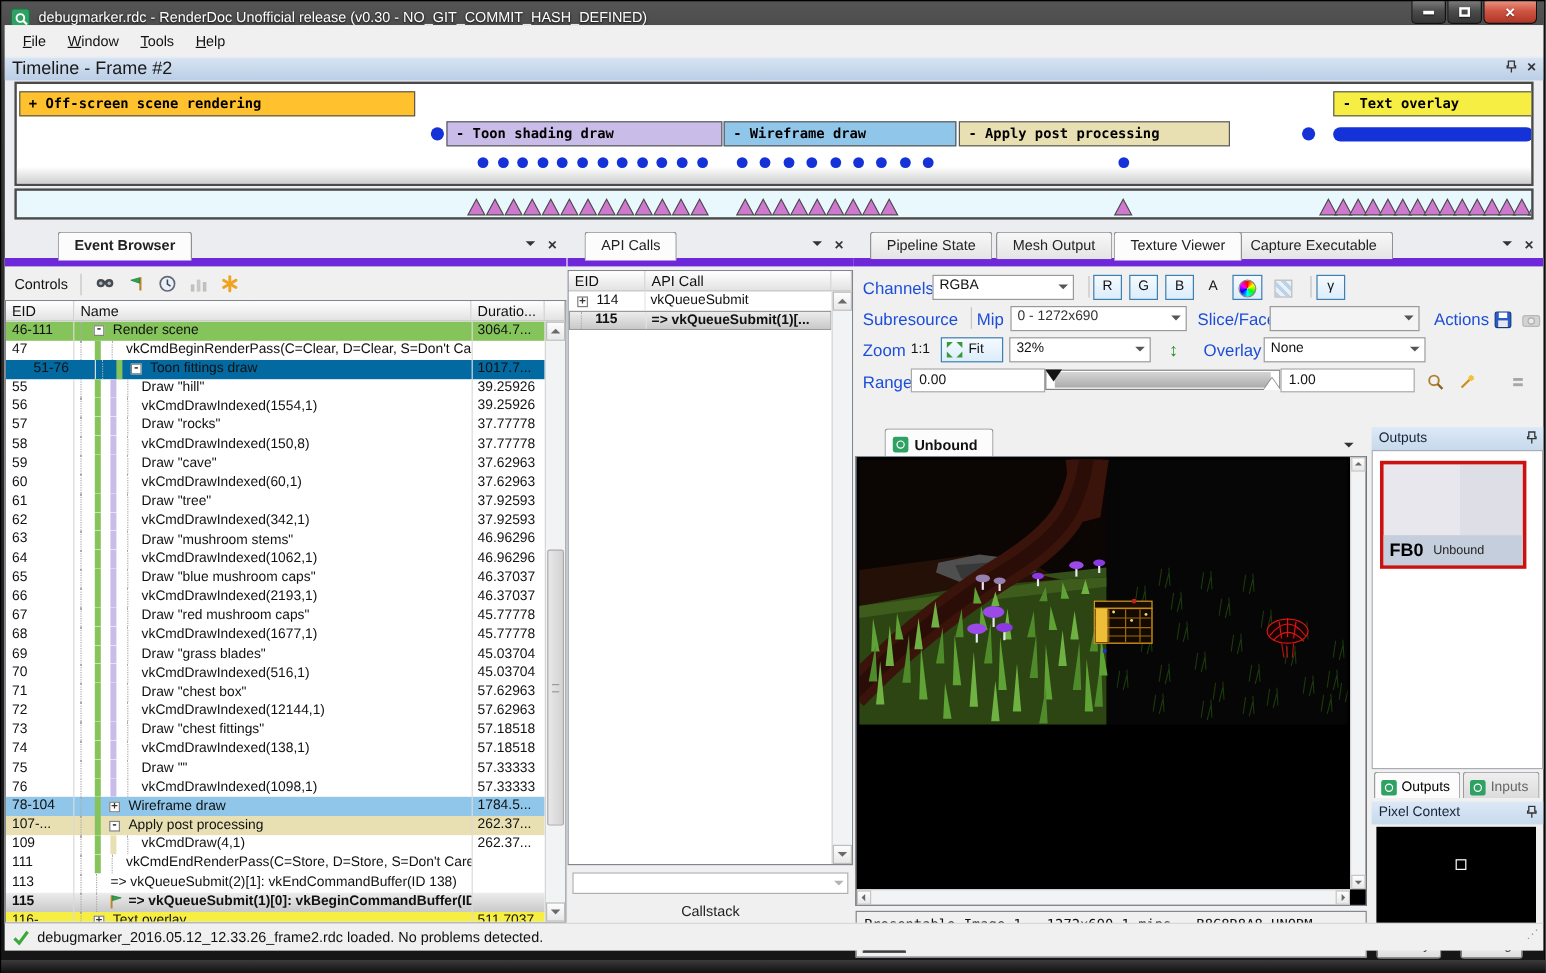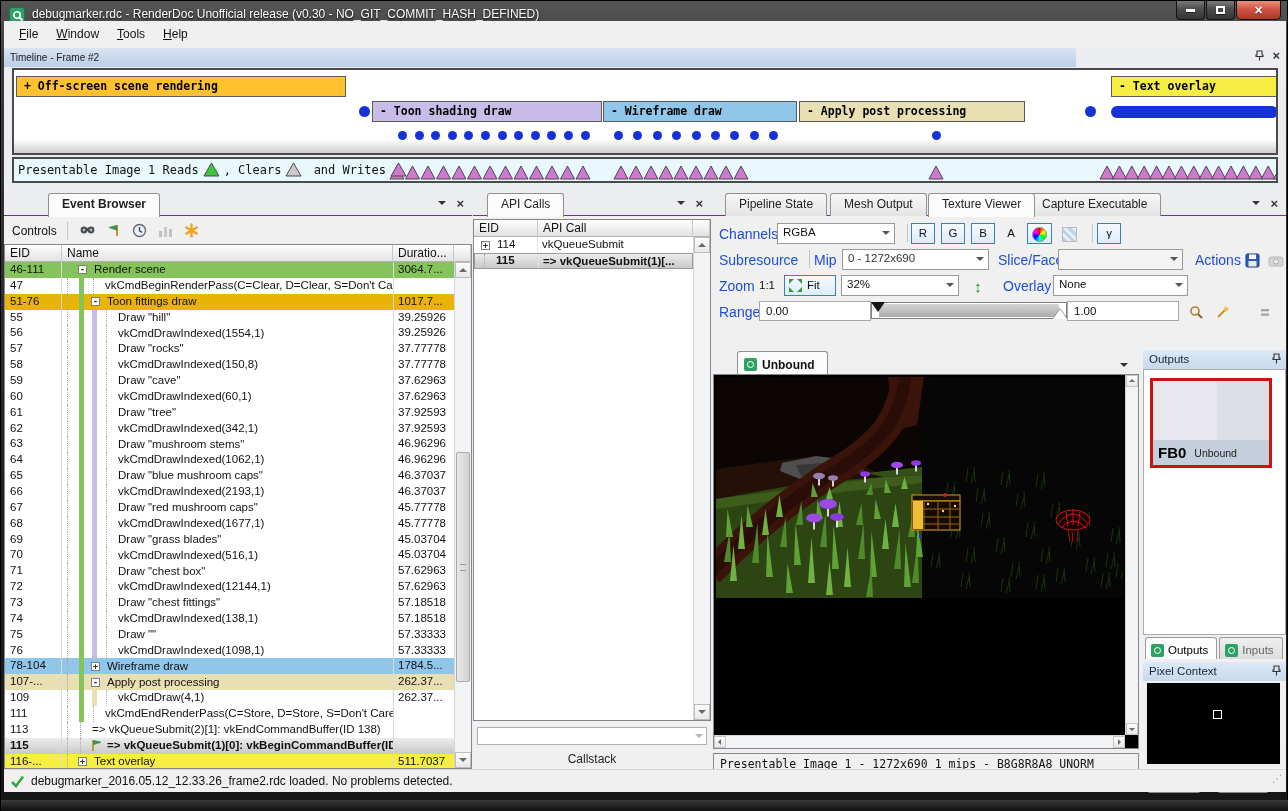--- a/index.html
+++ b/index.html
@@ -17,41 +17,41 @@
 .wbtn.close{width:45px;background:linear-gradient(#e8927c,#cf5543 45%,#b03527);border-radius:0 0 5px 5px}
 .glyph-min{width:9px;height:3px;background:#fff;box-shadow:0 1px 1px #0008}
 .glyph-max{width:9px;height:8px;border:2px solid #fff;box-shadow:0 1px 1px #0008}
 .glyph-close{color:#fff;font-weight:bold;font-size:14px;line-height:14px;text-shadow:0 1px 1px #0008}
 
 .client{position:absolute;left:3px;top:20px;width:1282px;height:771px;background:#EBEDF0}
 .menubar{position:absolute;left:0;top:0;width:1282px;height:26px;background:#F0F0F0;display:flex;align-items:center;padding-left:6px}
 .menu-item{padding:3px 9px;color:#111}
 .menu-item .ul{text-decoration:underline}
 
-.tl-header{position:absolute;left:0;top:26px;width:1072px;height:20px;background:linear-gradient(#D8E4F2,#BACEE6);border-top:1px solid #E8EEF6;line-height:19px;padding-left:6px;font-size:10px;color:#1a1a1a}
+.tl-header{position:absolute;left:0;top:26px;width:1282px;height:20px;background:linear-gradient(#D8E4F2,#BACEE6);border-top:1px solid #E8EEF6;line-height:19px;padding-left:6px;font-size:15px;color:#1a1a1a}
 .tl-icons{position:absolute;right:6px;top:29px;display:flex;gap:8px;align-items:center}
 .tl-content{position:absolute;left:8px;top:47px;width:1266px;height:87px;background:#fff;border:2px solid #4A4A4A;overflow:hidden}
 .tl-fade{position:absolute;left:0;bottom:0;width:100%;height:14px;background:linear-gradient(#ffffff,#CFCFCF)}
 .tbar{position:absolute;height:21px;line-height:19px;border:1px solid #5a5a5a;font-family:"DejaVu Sans Mono",monospace;font-size:11.5px;font-weight:bold;padding-left:7px;white-space:nowrap;overflow:hidden;color:#000}
 .tdot{position:absolute;width:11px;height:11px;border-radius:50%}
 .tdot.sm{width:9px;height:9px}
 .tpill{position:absolute;height:12px;border-radius:6px}
 .usage{position:absolute;left:8px;top:136px;width:1266px;height:26px;background:#E9F8FD;border:2px solid #4A4A4A;font-family:"DejaVu Sans Mono",monospace;font-size:12px}
 .usage-line{position:absolute;left:4px;top:3px;display:flex;align-items:center;gap:4px;white-space:pre}
 .usage svg.tris{position:absolute;left:0;top:4px}
 
 .panel{position:absolute}
 .tabbar{position:absolute;left:0;top:0;right:0;height:25px}
 .tab{position:absolute;top:2px;height:23px;padding:3px 13px 0 13px;border:1px solid #919191;border-bottom:none;border-radius:3px 3px 0 0;background:linear-gradient(#F8F8F8,#E4E4E4);color:#222;z-index:2;white-space:nowrap}
 .tab.active{background:#FCFCFC;height:24px;z-index:3}
 .tab.boldtab{font-weight:bold}
 .tab-icons{position:absolute;right:8px;top:7px;display:flex;gap:10px;align-items:center;z-index:4}
 .caret{width:0;height:0;border:4px solid transparent;border-top-color:#333;margin-top:3px}
 .xglyph{color:#333;font-weight:bold;font-size:13px;line-height:10px}
-.panel-body{position:absolute;left:0;top:24px;right:0;bottom:0;background:#F0F0F0;border-top:1px solid #6d28d9}
+.panel-body{position:absolute;left:0;top:24px;right:0;bottom:0;background:#F0F0F0;border-top:7px solid #6d28d9}
 
 .eb-toolbar{position:absolute;left:0;top:1px;width:100%;height:27px;display:flex;align-items:center;padding-left:8px;gap:6px}
 .vsep{width:1px;height:18px;background:#C4C4C4;margin:0 4px}
 .icon16{width:20px;height:18px;display:flex;align-items:center;justify-content:center}
 .grid-frame{position:absolute;left:0;top:28px;right:0;bottom:0;border:1px solid #82878F;background:#fff}
 .gridhead{display:flex;height:17px}
 .gh{background:linear-gradient(#FFFFFF,#E2E2E2);border-right:1px solid #C8C8C8;border-bottom:1px solid #B4B4B4;font-size:12px;padding:1px 0 0 5px;color:#111;white-space:nowrap;overflow:hidden}
 .rows{position:absolute;left:0;top:17px;right:17px;bottom:0;overflow:hidden;background:#fff}
 .erow{display:flex;height:15.87px;font-size:11.5px;line-height:15.5px;white-space:nowrap}
 .ecell{overflow:hidden}
@@ -233,34 +233,20 @@
           <polygon points="1167.4,3 1174.4,16 1160.4,16" fill="#CE79CE" stroke="#4a4a4a"></polygon>
           <polygon points="1179.8,3 1186.8,16 1172.8,16" fill="#CE79CE" stroke="#4a4a4a"></polygon>
           <polygon points="1192.2,3 1199.2,16 1185.2,16" fill="#CE79CE" stroke="#4a4a4a"></polygon>
           <polygon points="1204.6,3 1211.6,16 1197.6,16" fill="#CE79CE" stroke="#4a4a4a"></polygon>
           <polygon points="1217,3 1224,16 1210,16" fill="#CE79CE" stroke="#4a4a4a"></polygon>
           <polygon points="1229.4,3 1236.4,16 1222.4,16" fill="#CE79CE" stroke="#4a4a4a"></polygon>
           <polygon points="1241.8,3 1248.8,16 1234.8,16" fill="#CE79CE" stroke="#4a4a4a"></polygon>
           <polygon points="1254.2,3 1261.2,16 1247.2,16" fill="#CE79CE" stroke="#4a4a4a"></polygon>
           <polygon points="1266.6,3 1273.6,16 1259.6,16" fill="#CE79CE" stroke="#4a4a4a"></polygon>
         </svg>
-      <div class="usage-line">
-        <span>Presentable Image 1 Reads</span>
-        <svg width="17" height="15" viewBox="0 0 17 15">
-            <polygon points="8.5,1 16,14 1,14" stroke="#4a4a4a" fill="#3EC43E"></polygon>
-          </svg>
-        <span>, Clears</span>
-        <svg width="17" height="15" viewBox="0 0 17 15">
-            <polygon points="8.5,1 16,14 1,14" stroke="#4a4a4a" fill="#C9C9C9"></polygon>
-          </svg>
-        <span> and Writes</span>
-        <svg width="17" height="15" viewBox="0 0 17 15">
-            <polygon points="8.5,1 16,14 1,14" stroke="#4a4a4a" fill="#CE79CE"></polygon>
-          </svg>
-      </div>
     </div>
 
     <div class="panel" style="left:0;top:170px;width:468px;height:578px">
       <div class="tabbar">
         <div class="tab active boldtab" style="left:44px">Event Browser</div>
         <div class="tab-icons">
           <div class="caret"></div>
           <span class="xglyph">×</span>
         </div>
       </div>
@@ -326,21 +312,21 @@
               <div class="erow">
                 <div class="ecell eid">47</div>
                 <div class="ecell name">
                   <div class="gd"></div>
                   <div class="gc" style="background: rgb(133, 196, 90);"></div>
                   <div class="gd"></div>
                   <div class="ntext">vkCmdBeginRenderPass(C=Clear, D=Clear, S=Don't Care)</div>
                 </div>
                 <div class="ecell dur"></div>
               </div>
-              <div class="erow" style="background: #eab308;">
+              <div class="erow" style="background: #0369a1; padding-left: 18px;">
                 <div class="ecell eid">51-76</div>
                 <div class="ecell name">
                   <div class="gd"></div>
                   <div class="gc" style="background: rgb(133, 196, 90);"></div>
                   <div class="exp">-</div>
                   <div class="ntext">Toon fittings draw</div>
                 </div>
                 <div class="ecell dur">1017.7...</div>
               </div>
               <div class="erow">

